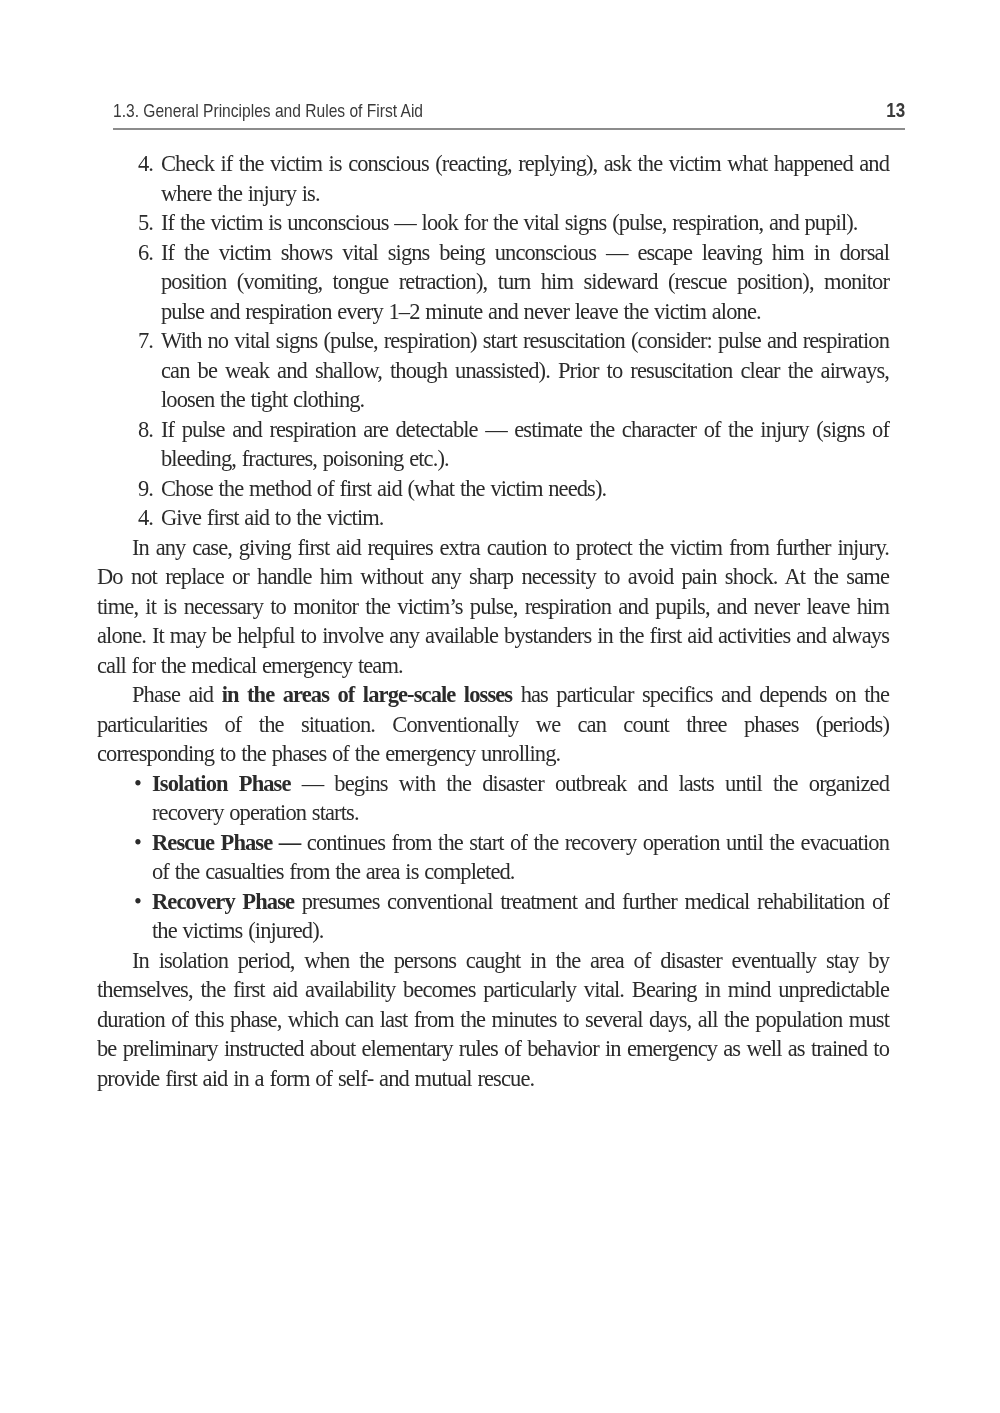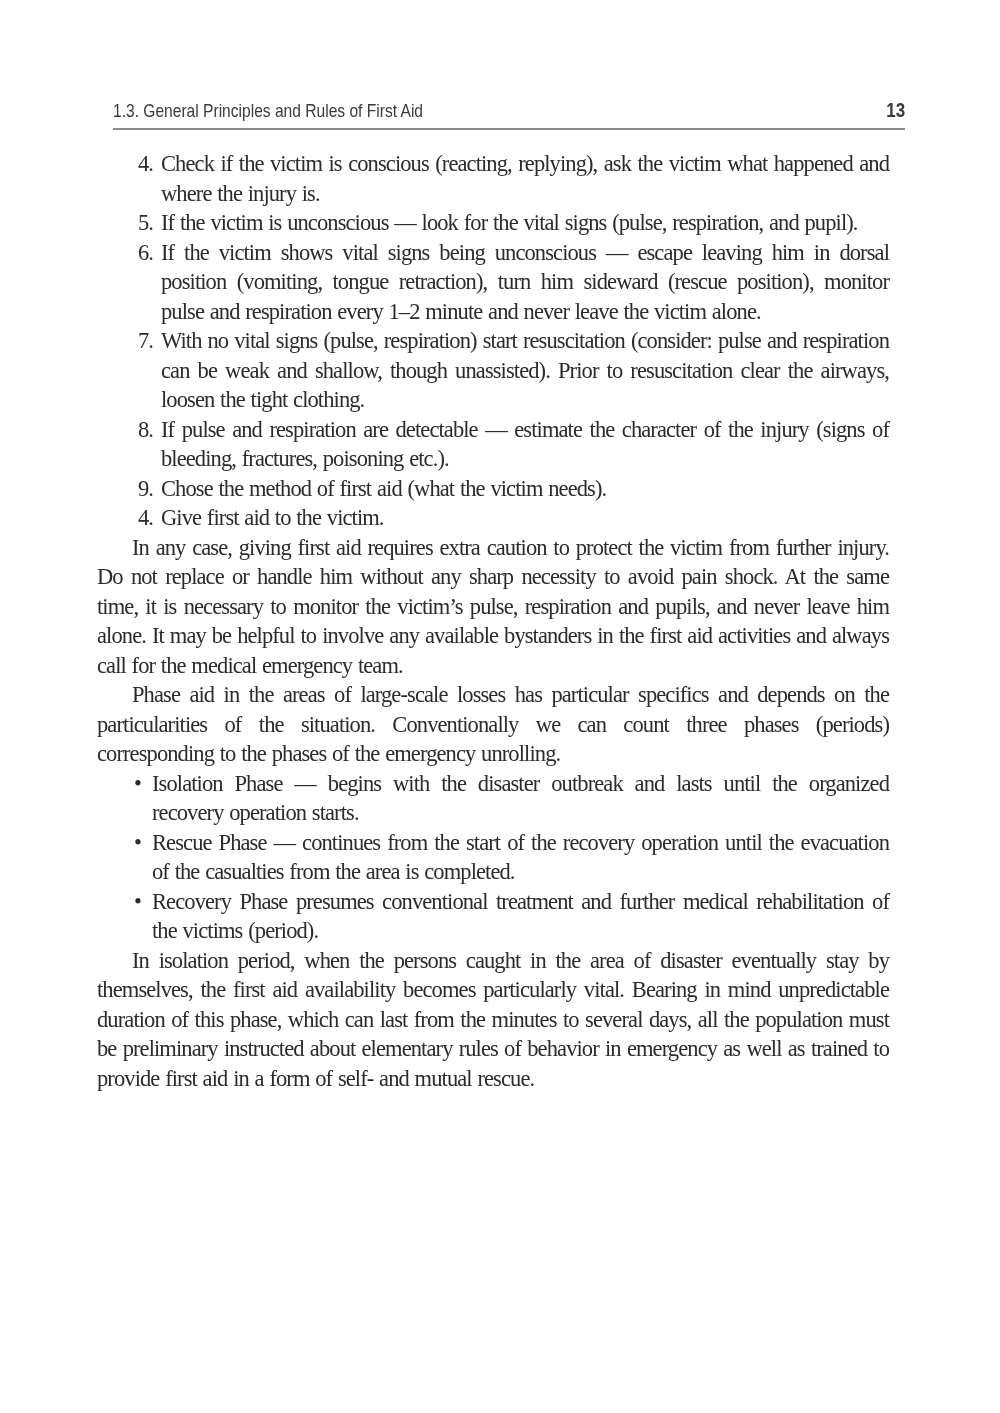--- a/index.html
+++ b/index.html
@@ -9,21 +9,21 @@
   .running-head { position: absolute; left: 0; top: 2px; font-family: "Liberation Sans", sans-serif; font-size: 19px; color: #3a3a3a; transform: scaleX(0.82); transform-origin: left center; white-space: nowrap; }
   .page-number { position: absolute; right: 0; top: 1px; font-family: "Liberation Sans", sans-serif; font-size: 20px; font-weight: bold; color: #3a3a3a; transform: scaleX(0.85); transform-origin: right center; }
   .body { position: absolute; left: 0; top: 149px; width: 792px; font-family: "Liberation Serif", serif; font-size: 22.5px; line-height: 29.5px; color: #2b2b2b; }
   .item { position: relative; }
   .num { position: absolute; text-align: right; width: 56px; left: 0; }
   .item-text { display: block; margin-left: 64px; text-align: justify; }
   .para { text-indent: 35px; text-align: justify; text-align-last: left; }
   .bullet-item { position: relative; margin-left: 37px; }
   .bullet { position: absolute; left: 0; }
   .bullet-text { display: block; margin-left: 18px; text-align: justify; }
-  b { font-weight: normal; margin-top: 19px; }
+  b { font-weight: bold; margin-top: 19px; }
   .cond { display: block; font-stretch: condensed; letter-spacing: -0.9px; word-spacing: 1px; }
 </style>
 </head>
 <body>
 
 <div class="page">
 
   <div class="header">
     <span class="running-head">1.3. General Principles and Rules of First Aid</span>
     <span class="page-number">13</span>
@@ -70,20 +70,20 @@
       <div class="bullet-item">
         <span class="bullet">•</span>
         <span class="bullet-text"><b>Isolation Phase</b><span> — begins with the disaster outbreak and lasts until the organized recovery operation starts.</span></span>
       </div>
       <div class="bullet-item">
         <span class="bullet">•</span>
         <span class="bullet-text"><b>Rescue Phase —</b><span> continues from the start of the recovery operation until the evacuation of the casualties from the area is completed.</span></span>
       </div>
       <div class="bullet-item">
         <span class="bullet">•</span>
-        <span class="bullet-text"><b>Recovery Phase</b><span> presumes conventional treatment and further medical rehabilitation of the victims (period).</span></span>
+        <span class="bullet-text"><b>Recovery Phase</b><span> presumes conventional treatment and further medical rehabilitation of the victims (injured).</span></span>
       </div>
     </div>
 
     <p class="para cond" style="margin:0">In isolation period, when the persons caught in the area of disaster eventually stay by themselves, the first aid availability becomes particularly vital. Bearing in mind unpredictable duration of this phase, which can last from the minutes to several days, all the population must be preliminary instructed about elementary rules of behavior in emergency as well as trained to provide first aid in a form of self- and mutual rescue.</p>
 
   </div>
 </div>
 
 </body></html>

